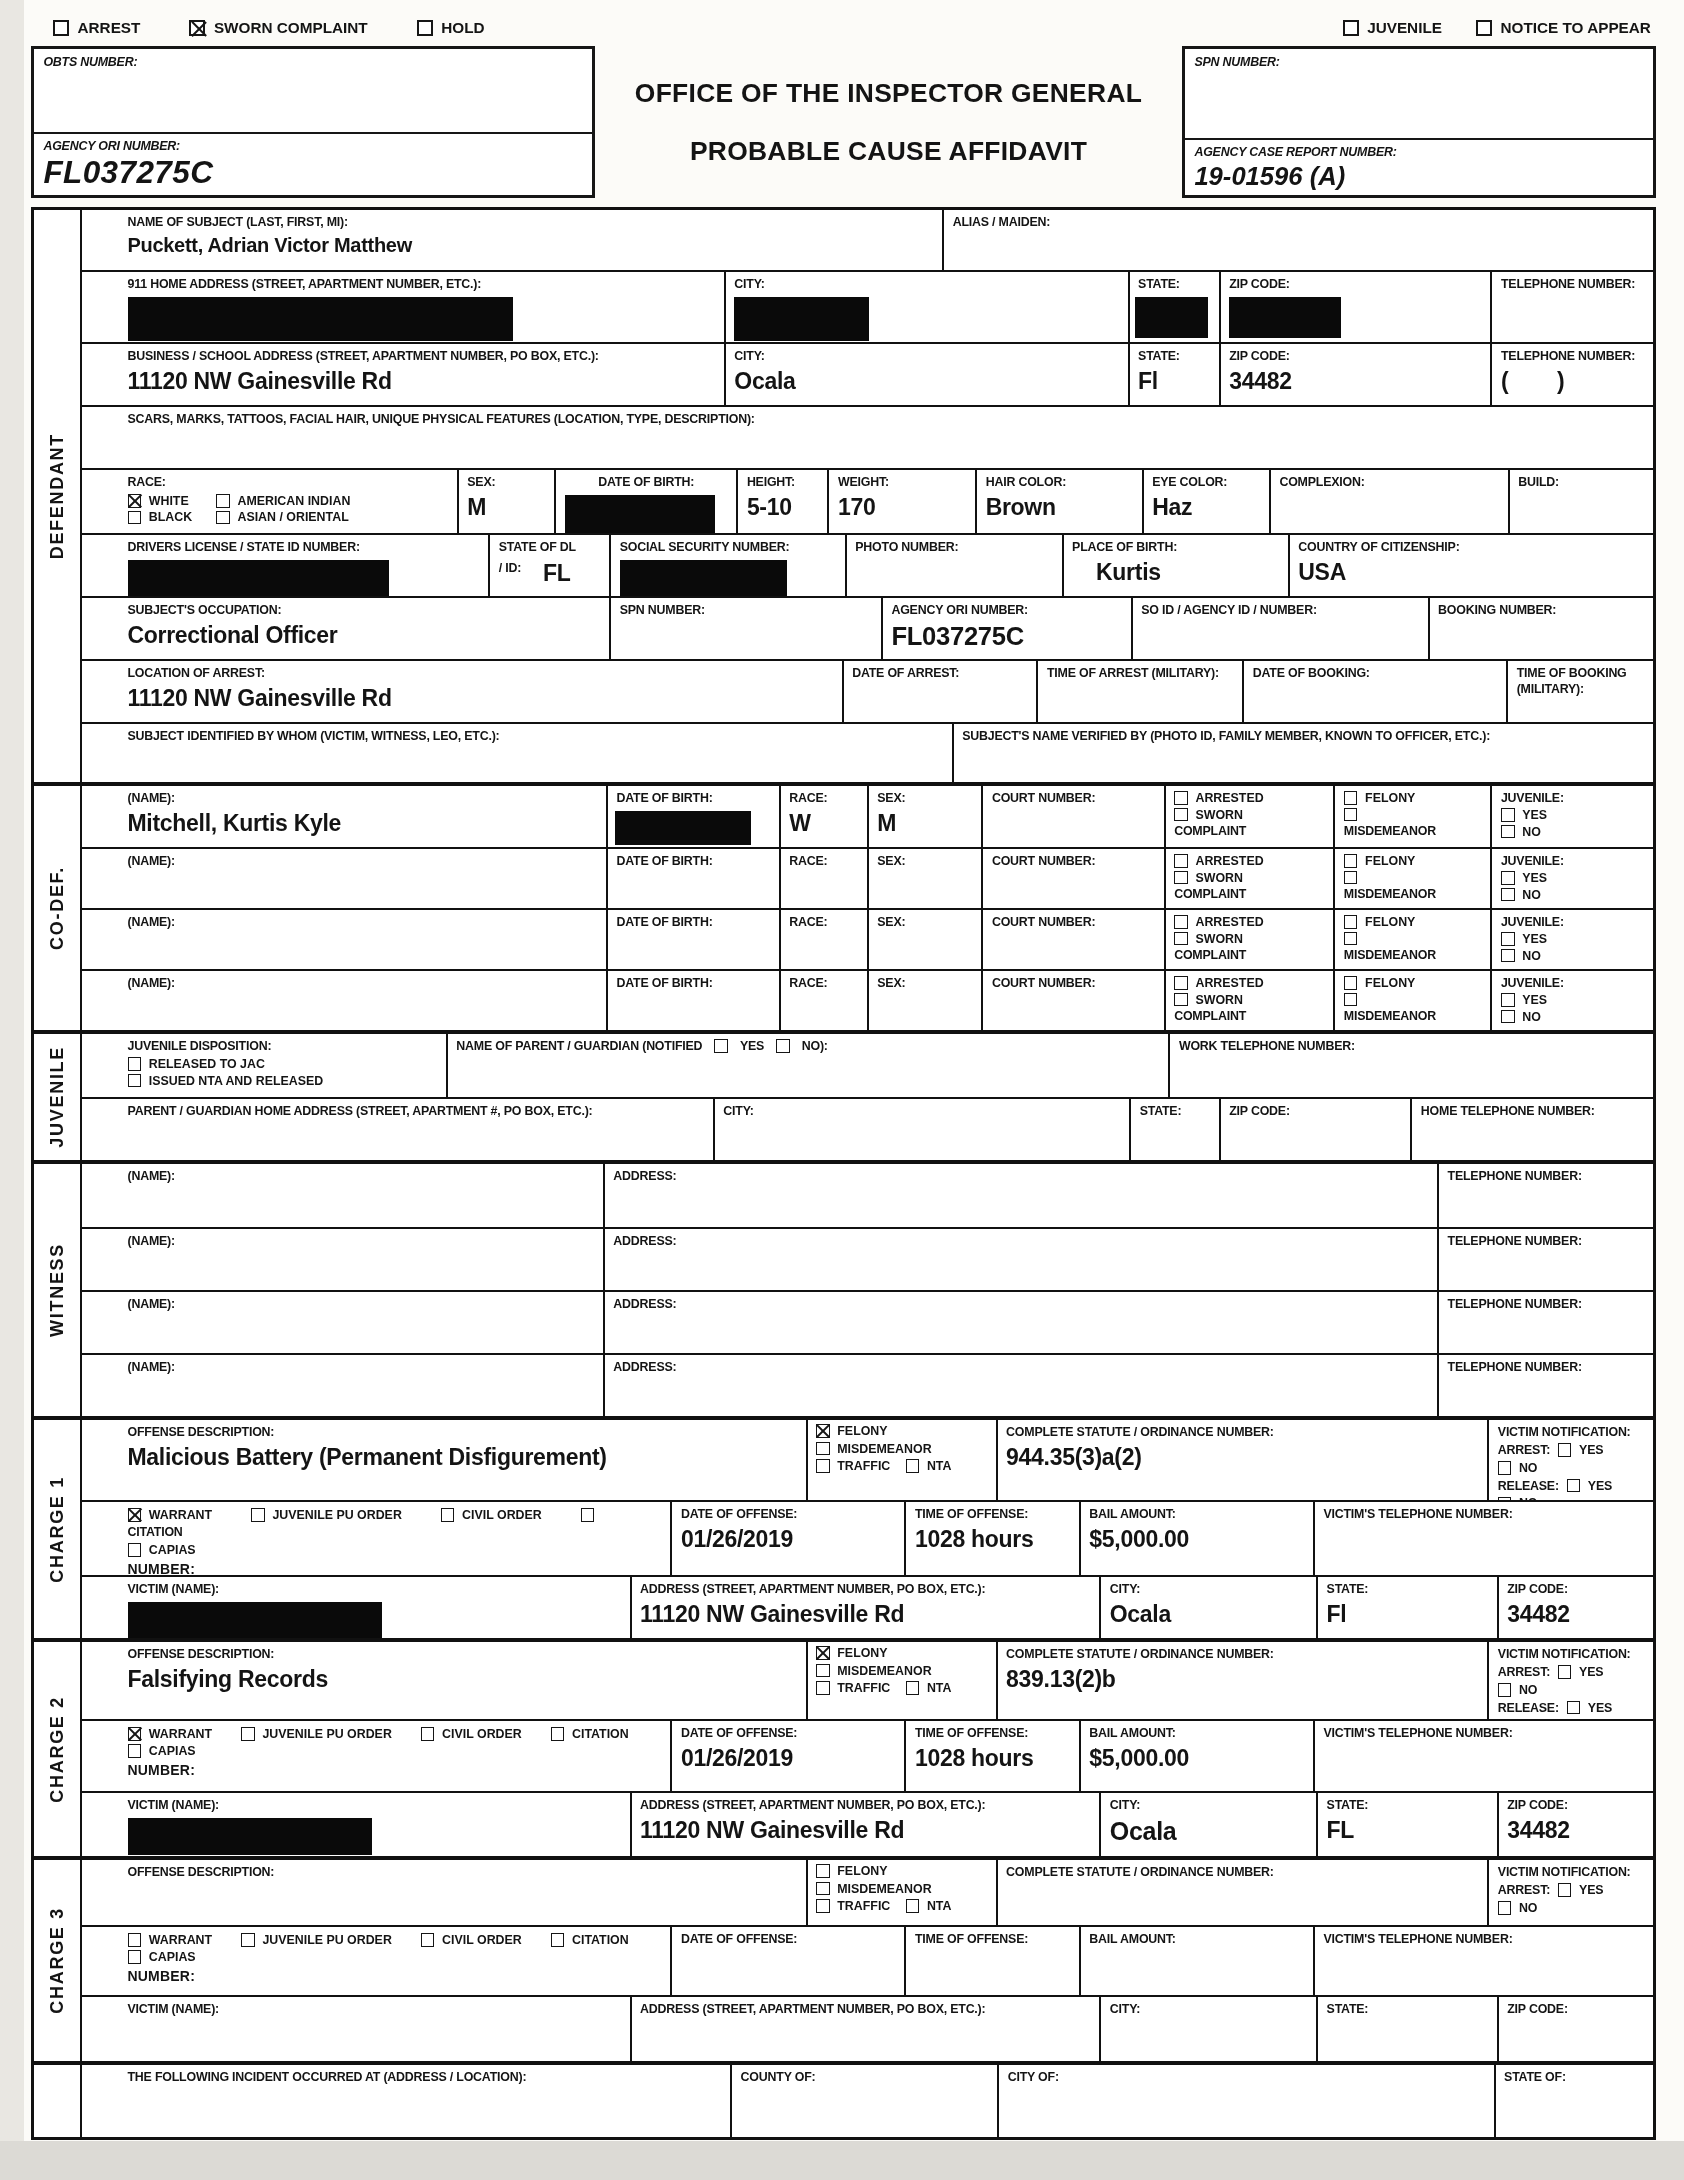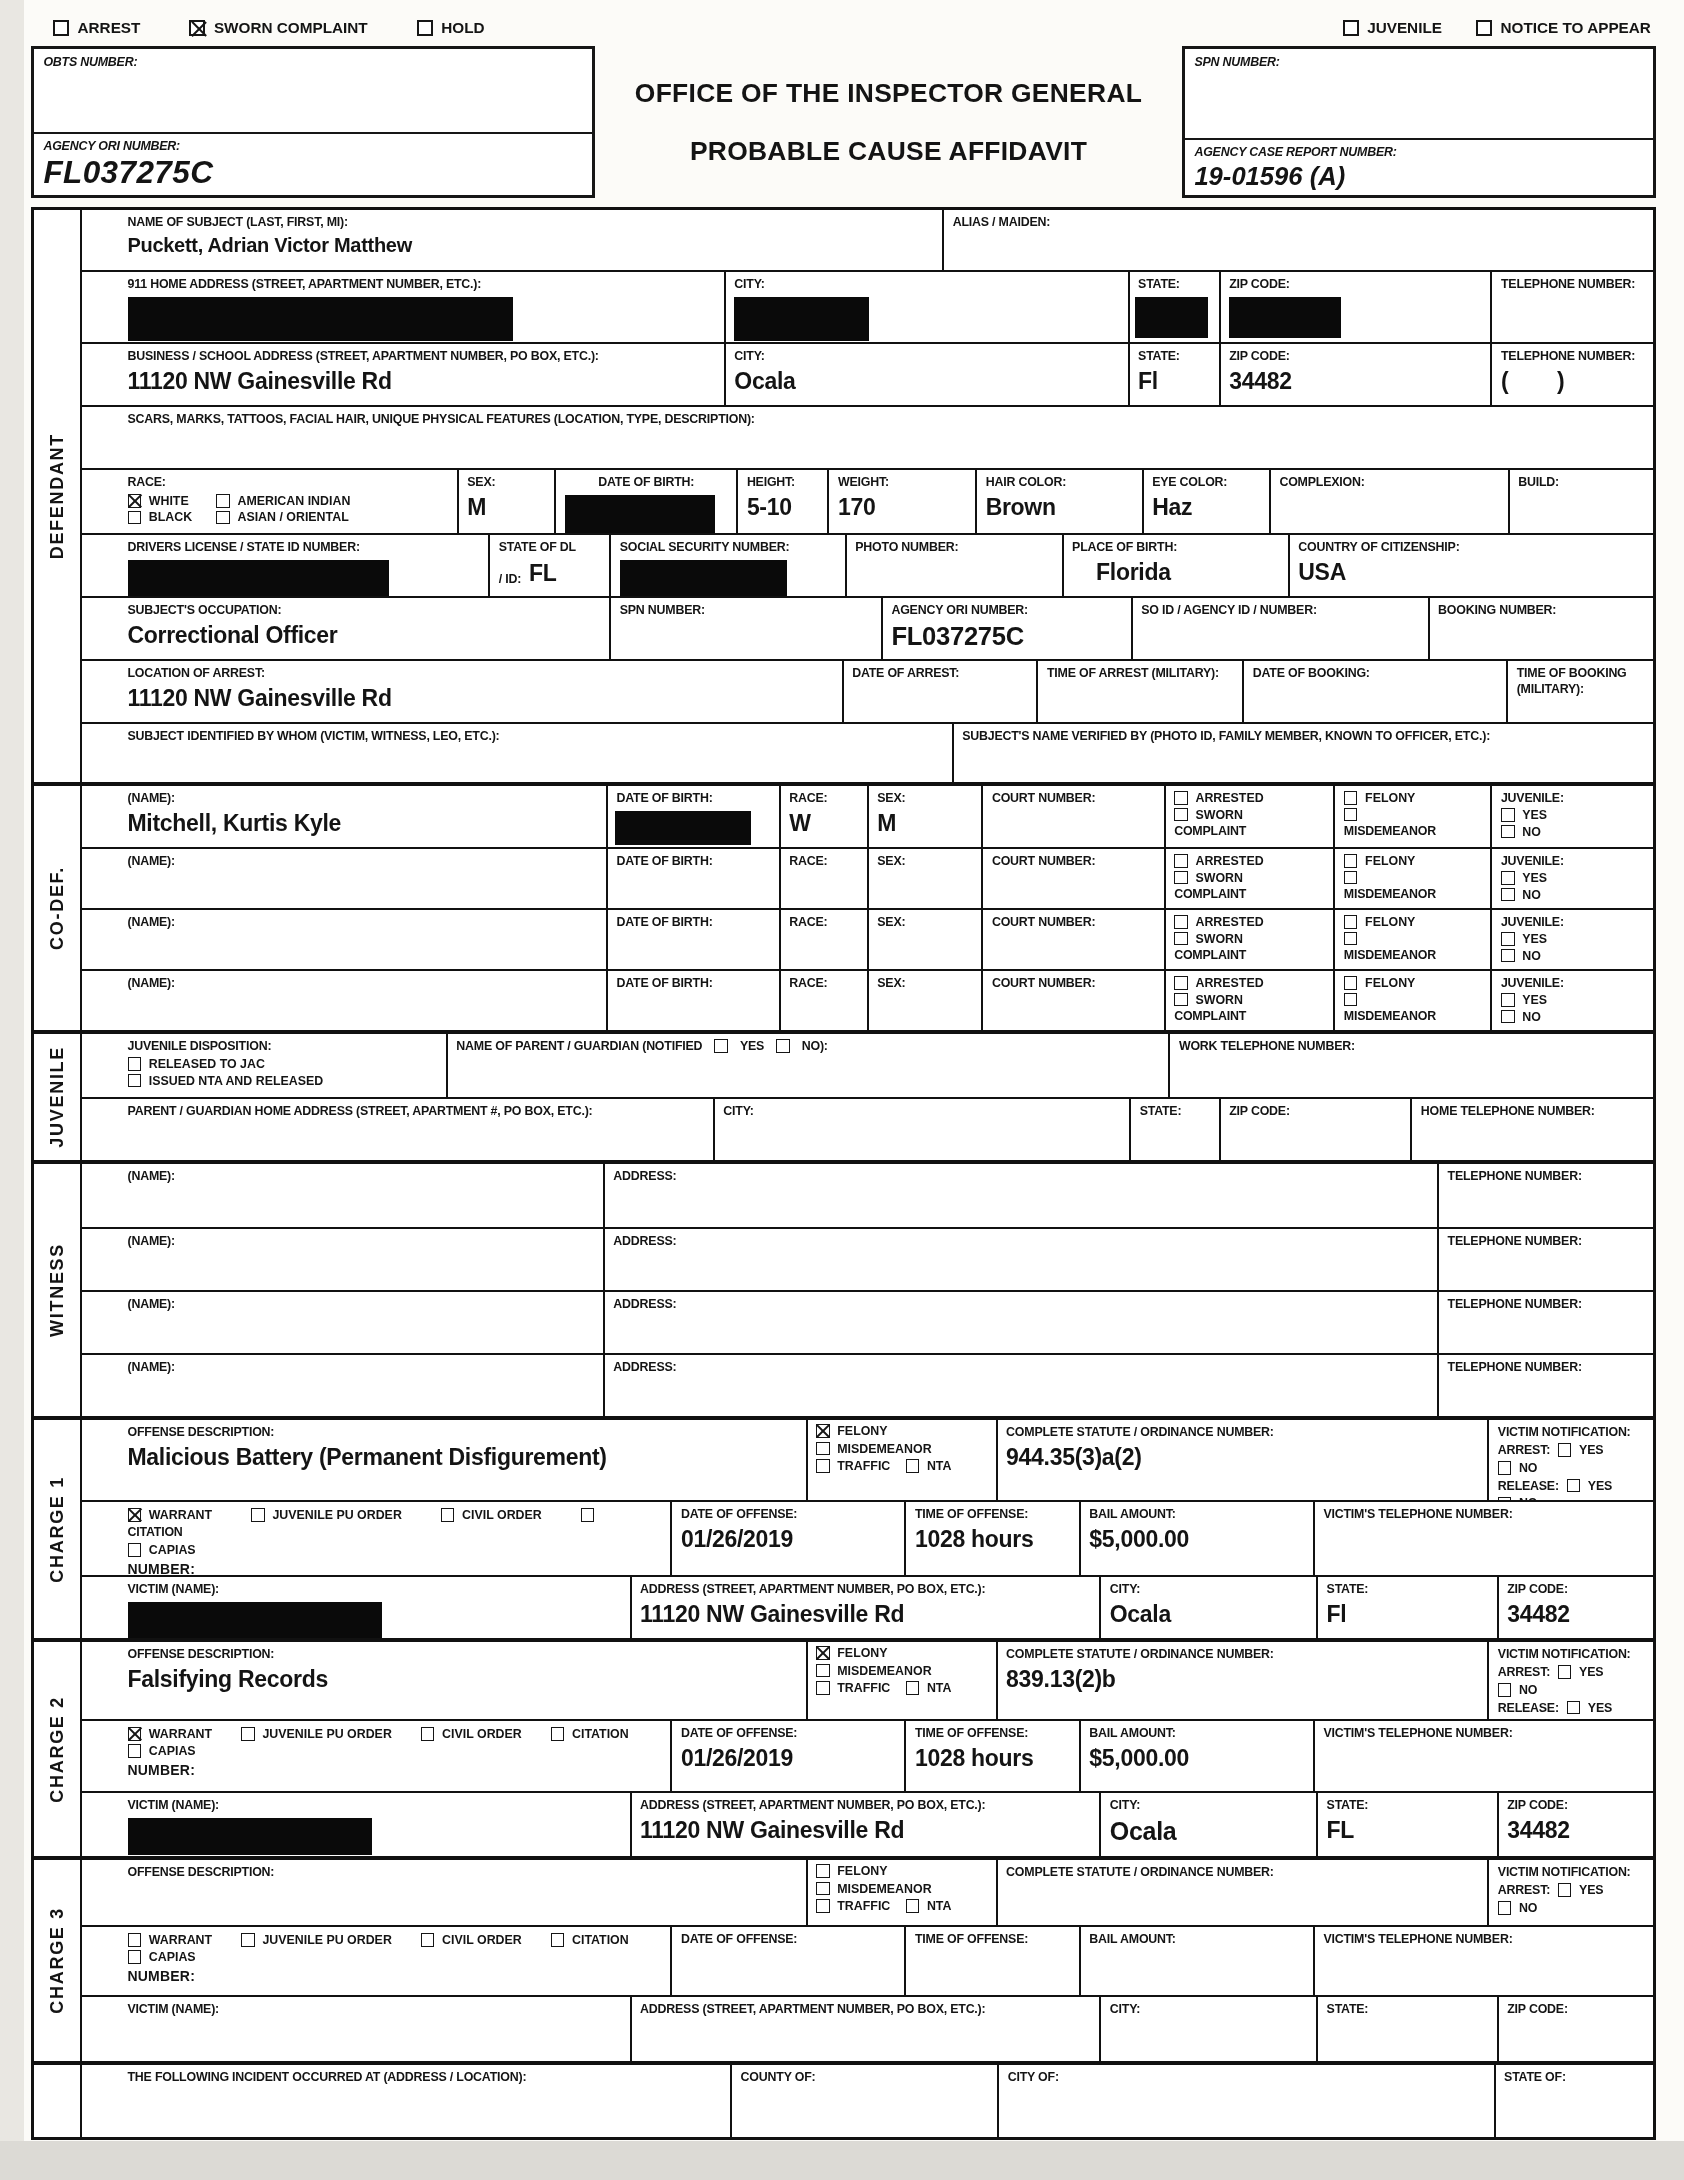--- a/index.html
+++ b/index.html
@@ -44,21 +44,21 @@
   .row:first-child{border-top:none;}
   .cell{border-left:2.1px solid #111;padding:4.3px 8.5px 3.4px;overflow:hidden;position:relative;min-width:0;}
   .cell:first-child{border-left:none;margin-left:37px;}
   .val{font-size:23px;font-weight:700;line-height:1.15;margin-top:3.4px;letter-spacing:-0.3px;white-space:pre-wrap;}
   .redact{background:#0a0a0a;margin-top:5.1px;}
   .opt{display:flex;align-items:center;gap:7.7px;font-size:12.4px;font-weight:700;}
   .optline{display:flex;align-items:center;gap:7.7px;font-size:12.4px;font-weight:700;margin-top:4.3px;}
   .racegrid{display:grid;grid-template-columns:auto auto;gap:2.6px 24px;margin-top:3.4px;justify-content:start;}
   .wline{display:flex;align-items:center;gap:39px;margin-top:1.7px;flex-wrap:nowrap;}
   .numlbl{font-size:14px;font-weight:700;margin-top:3.4px;letter-spacing:0.2px;}
-  .inline{display:flex;align-items:flex-end;gap:8px;}
+  .inline{display:flex;align-items:flex-start;gap:22px;}
   .notif .optline{margin-top:1.7px;}
 </style>
 </head>
 <body>
 
 <div class="edge-l"></div>
 
 <div class="form">
 
   <div class="checksrow">
@@ -246,21 +246,21 @@
           </div>
           <div class="cell" style="flex:0 0 15%">
             <div class="lbl">SOCIAL SECURITY NUMBER:</div>
             <div class="redact" style="width:167px;height:37px"></div>
           </div>
           <div class="cell" style="flex:0 0 13.8%">
             <div class="lbl">PHOTO NUMBER:</div>
           </div>
           <div class="cell" style="flex:0 0 14.4%">
             <div class="lbl">PLACE OF BIRTH:</div>
-            <div class="val" style="margin-left:24px">Florida</div>
+            <div class="val" style="margin-left:24px">Kurtis</div>
           </div>
           <div class="cell" style="flex:1">
             <div class="lbl">COUNTRY OF CITIZENSHIP:</div>
             <div class="val">USA</div>
           </div>
         </div>
         <div class="row" style="height:63px">
           <div class="cell" style="flex:0 0 31.2%">
             <div class="lbl">SUBJECT'S OCCUPATION:</div>
             <div class="val">Correctional Officer</div>

